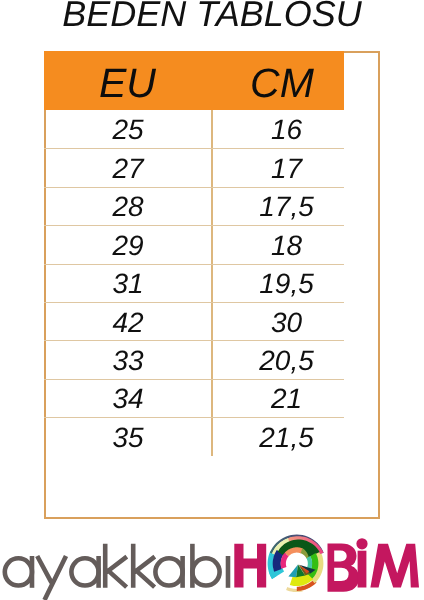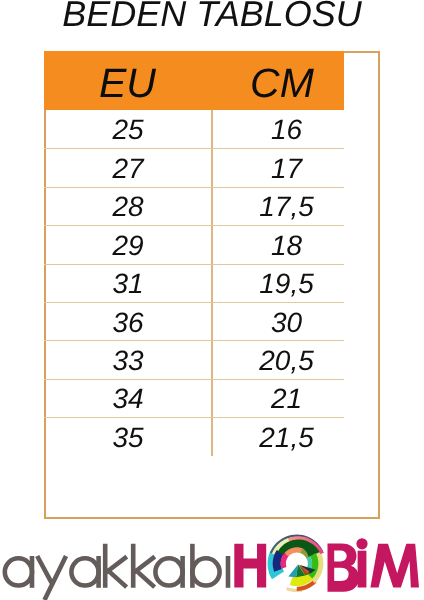--- a/index.html
+++ b/index.html
@@ -64,21 +64,21 @@
         </div>
         <div class="tr">
           <div class="td eu">29</div>
           <div class="td cm">18</div>
         </div>
         <div class="tr">
           <div class="td eu">31</div>
           <div class="td cm">19,5</div>
         </div>
         <div class="tr">
-          <div class="td eu">36</div>
+          <div class="td eu">42</div>
           <div class="td cm">30</div>
         </div>
         <div class="tr">
           <div class="td eu">33</div>
           <div class="td cm">20,5</div>
         </div>
         <div class="tr">
           <div class="td eu">34</div>
           <div class="td cm">21</div>
         </div>

